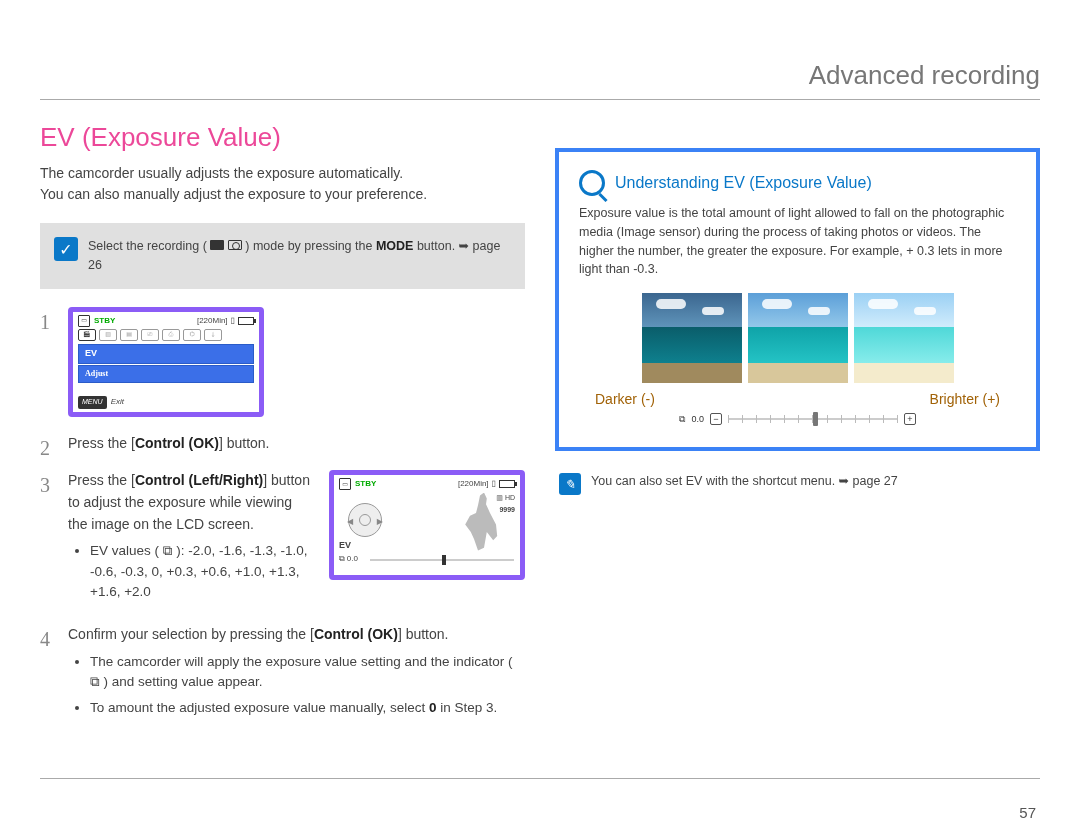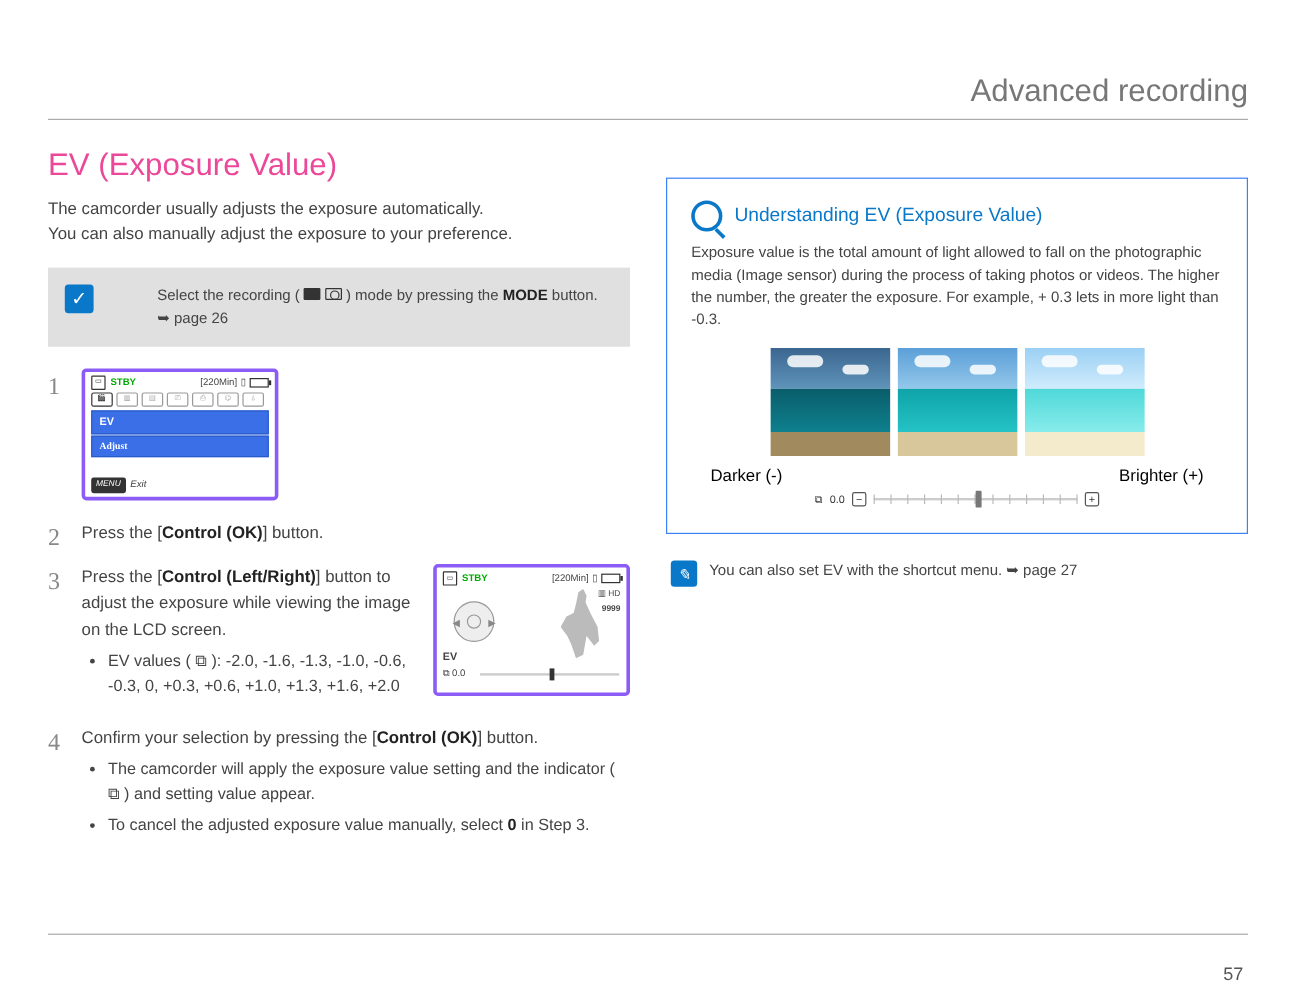--- a/index.html
+++ b/index.html
@@ -55,21 +55,21 @@
     width: 24px; height: 24px;
     background: #0a78c8;
     border-radius: 3px;
     display: flex;
     align-items: center;
     justify-content: center;
     color: #fff;
     flex-shrink: 0;
     font-size: 16px;
   }
-  .prereq-text { flex: 1; line-height: 1.5; margin-left: 43px; }
+  .prereq-text { flex: 1; line-height: 1.5; }
   .mode-ref { display: inline-flex; align-items: center; gap: 2px; }
   .mode-glyph {
     display: inline-block; width: 14px; height: 10px; background: #333; border-radius: 1px;
   }
   .mode-glyph.photo {
     width: 14px; height: 10px; border: 1.5px solid #333; background: transparent;
     position: relative;
   }
   .mode-glyph.photo::after {
     content: ''; position: absolute; top: 1px; left: 3px; width: 6px; height: 6px;
@@ -96,23 +96,23 @@
     color: #888;
     font-family: Georgia, serif;
   }
   .step-row {
     display: flex;
     align-items: flex-start;
     gap: 16px;
   }
   .step-text { flex: 1; }
   .lcd-mock {
-    width: 164px;
+    width: 196px;
     height: 110px;
-    border: 3px solid #8b5cf6;
+    border: 5px solid #8b5cf6;
     border-radius: 4px;
     background: #fff;
     flex-shrink: 0;
     position: relative;
     font-family: Arial, sans-serif;
     overflow: hidden;
   }
   .lcd-top {
     display: flex; align-items: center; justify-content: space-between;
     padding: 3px 5px 0 5px;
@@ -184,21 +184,21 @@
     position:absolute; left:50%; top:-2px; width:4px; height:10px; background:#333;
   }
   .hd-badge { position:absolute; right:5px; top:18px; font-size:7px; }
   .count9 { position:absolute; right:5px; top:30px; font-size:7px; font-weight:bold; }
 
   ul.bullets { list-style: disc; padding-left: 22px; margin: 6px 0; font-size: 13.5px; }
   ul.bullets li { margin-bottom: 6px; line-height: 1.5; }
 
   
   .info-box {
-    border: 1px solid #3b82f6;
+    border: 4px solid #3b82f6;
     padding: 18px 20px 22px 20px;
     margin-top: 26px;
   }
   .info-header {
     display: flex; align-items: center; gap: 10px;
     margin-bottom: 8px;
   }
   .zoom-icon {
     width: 26px; height: 26px; border: 3px solid #0a78c8; border-radius: 50%;
     position: relative; flex-shrink: 0;
@@ -225,21 +225,21 @@
   .photo.p2 .sea  { background: linear-gradient(#0fa3a8,#24c3c5); }
   .photo.p2 .sand { background: #d8c79b; }
   .photo.p3 .sky  { background: linear-gradient(#9bd0f4,#d0ecfc); }
   .photo.p3 .sea  { background: linear-gradient(#4fd8d8,#87eceb); }
   .photo.p3 .sand { background: #f4ebcc; }
   .photo .cloud { position:absolute; top:6px; left:14px; width:30px; height:10px;
     background: rgba(255,255,255,.85); border-radius:10px; }
   .photo .cloud2 { left: 60px; top: 14px; width: 22px; height: 8px; }
   .dark-bright {
     display: flex; justify-content: space-between;
-    font-size: 14px; color: #000000; padding: 0 16px;
+    font-size: 14px; color: #a16207; padding: 0 16px;
     margin-bottom: 6px;
   }
   .info-slider {
     display: flex; align-items: center; gap: 6px; justify-content: center;
     font-size: 9px; color: #333;
   }
   .info-slider .track {
     width: 170px; height: 8px; position: relative;
   }
   .info-slider .track::before {
@@ -390,21 +390,21 @@
 
         <li>
           <span>Confirm your selection by pressing the [</span><b>Control (OK)</b><span>] button.</span>
           <ul class="bullets">
             <li>
               <span>The camcorder will apply the exposure value setting and the indicator (</span>
               <span>⧉</span>
               <span>) and setting value appear.</span>
             </li>
             <li>
-              <span>To cancel the adjusted exposure value manually, select </span>
+              <span>To amount the adjusted exposure value manually, select </span>
               <b>0</b>
               <span> in Step 3.</span>
             </li>
           </ul>
         </li>
       </ol>
     </div>
 
     <div class="col-right">
       <div class="info-box">

